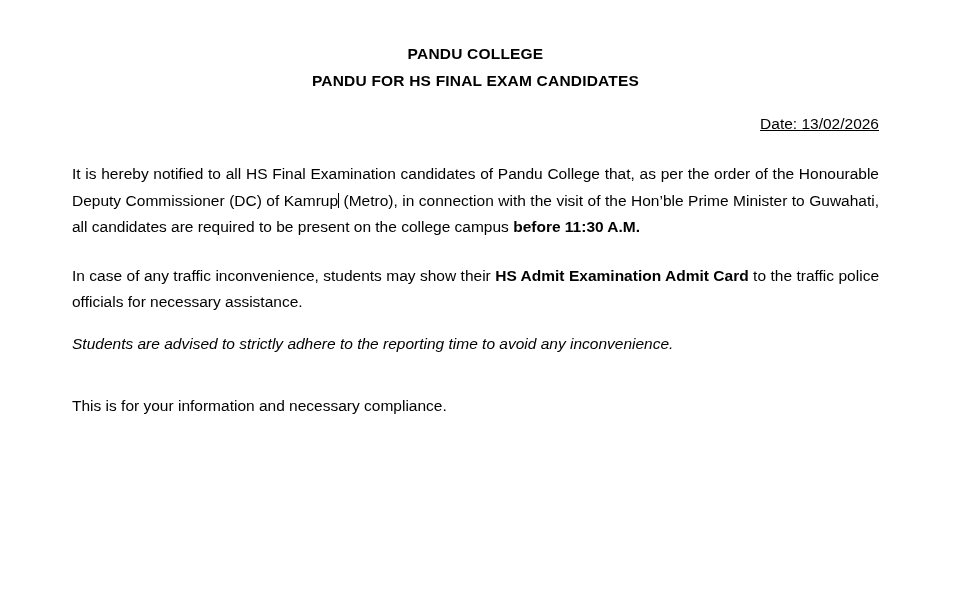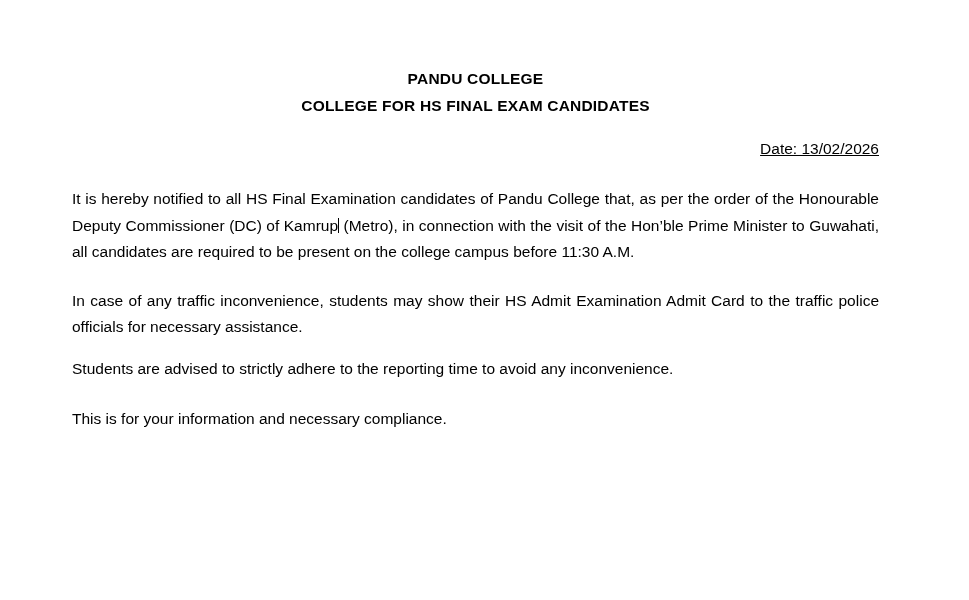--- a/index.html
+++ b/index.html
@@ -19,21 +19,21 @@
     position: absolute;
     left: 0;
     top: 0;
     width: 969px;
     height: 600px;
     background: #ffffff;
   }
   .content {
     position: absolute;
     left: 72px;
-    top: 65px;
+    top: 40px;
     width: 807px;
   }
   .title-block {
     text-align: center;
   }
   .title-line {
     font-size: 15.5px;
     font-weight: bold;
     line-height: 27px;
     letter-spacing: 0.2px;
@@ -47,24 +47,24 @@
   }
   .para {
     font-size: 15.5px;
     line-height: 26.5px;
     text-align: justify;
     text-justify: inter-word;
     margin-top: 21px;
   }
   .para.p1 { margin-top: 26px; }
   .para.p2 { margin-top: 22px; }
-  .para.p3 { margin-top: 12px; }
-  .para.p4 { margin-top: 23px; }
+  .para.p3 { margin-top: 12px; font-style: italic; }
+  .para.p4 { margin-top: 35px; }
   .para b {
-    font-weight: normal;
+    font-weight: bold;
   }
   .caret {
     display: inline-block;
     width: 1px;
     height: 15px;
     background: #000;
     vertical-align: -2px;
     margin: 0 0px;
   }
   .signature {
@@ -78,21 +78,21 @@
   }
 </style>
 </head>
 <body>
 
 <div class="page">
   <div class="content">
 
     <div class="title-block">
       <div class="title-line">PANDU COLLEGE</div>
-      <div class="title-line">COLLEGE FOR HS FINAL EXAM CANDIDATES</div>
+      <div class="title-line">PANDU FOR HS FINAL EXAM CANDIDATES</div>
     </div>
 
     <div class="date-line">Date: 13/02/2026</div>
 
     <p class="para p1"><span>It is hereby notified to all HS Final Examination candidates of Pandu College that, as per the order of the Honourable Deputy Commissioner (DC) of Kamrup</span><span class="caret"></span><span> (Metro), in connection with the visit of the Hon’ble Prime Minister to Guwahati, all candidates are required to be present on the college campus </span><b>before 11:30 A.M.</b></p>
 
     <p class="para p2"><span>In case of any traffic inconvenience, students may show their </span><b>HS Admit Examination Admit Card</b><span> to the traffic police officials for necessary assistance.</span></p>
 
     <p class="para p3">Students are advised to strictly adhere to the reporting time to avoid any inconvenience.</p>
 

